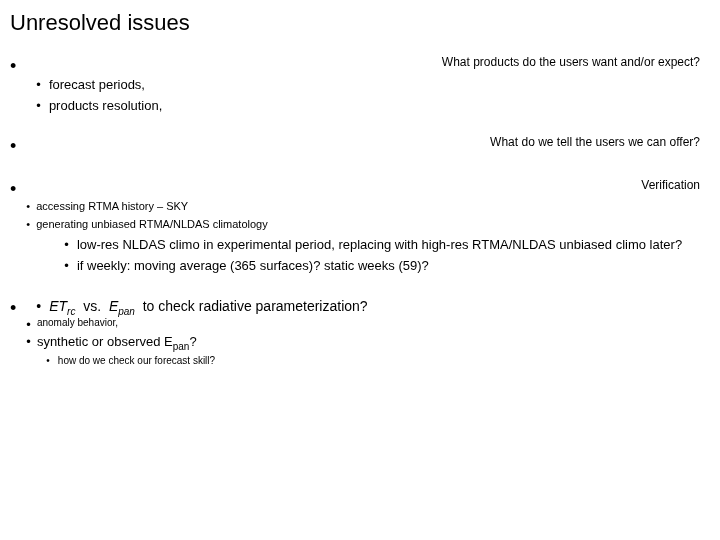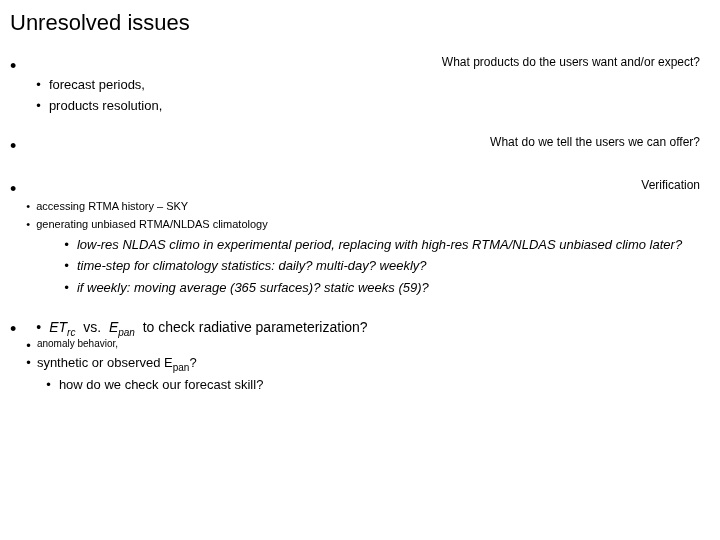--- a/index.html
+++ b/index.html
@@ -66,21 +66,20 @@
     .sub-list li::before {
       content: "•";
       margin-right: 8px;
       flex-shrink: 0;
     }
 
     .sub-sub-list {
       list-style: none;
       margin-left: 18px;
       margin-top: 2px;
-      font-style: italic;
     }
 
     .sub-sub-list li {
       display: flex;
       align-items: flex-start;
       margin-bottom: 2px;
       font-size: 13px;
       line-height: 1.5;
     }
 
@@ -138,21 +137,21 @@
       content: "•";
       margin-right: 6px;
       flex-shrink: 0;
       font-size: 13px;
     }
 
     .verif-sub-sub {
       margin-left: 20px;
       display: flex;
       align-items: flex-start;
-      font-size: 13px;
+      font-size: 10px;
       line-height: 1.5;
     }
 
     .verif-sub-sub::before {
       content: "•";
       margin-right: 8px;
       flex-shrink: 0;
     }
 
     em {
@@ -204,23 +203,20 @@
       <div class="clim-sub">
         <span>generating unbiased RTMA/NLDAS climatology</span>
       </div>
 
       <div class="clim-sub-sub">
         <ul class="sub-sub-list">
           <li>
             <span>low-res NLDAS climo in experimental period, replacing with high-res RTMA/NLDAS unbiased climo later?</span>
           </li>
           <li>
-            <span>time-step for climatology statistics: daily? multi-day? weekly?</span>
-          </li>
-          <li>
             <span>if weekly: moving average (365 surfaces)? static weeks (59)?</span>
           </li>
         </ul>
       </div>
     </div>
   </div>
 </div>
 
 <div class="main-bullet">
   <span class="bullet-dot">•</span>

